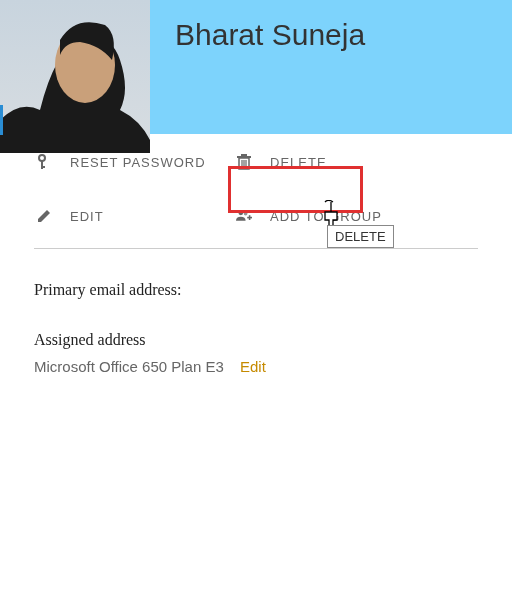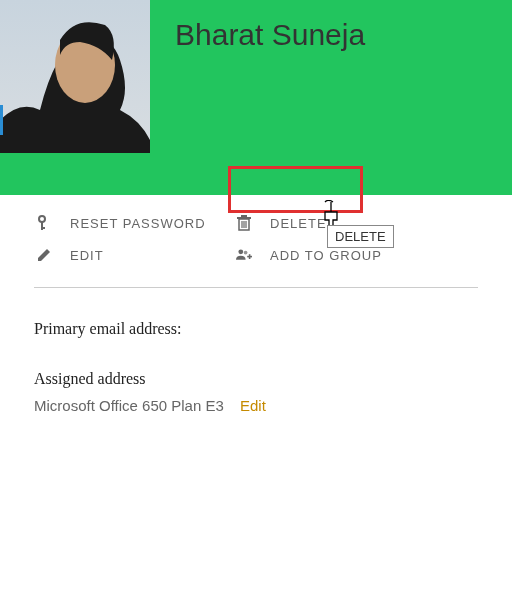--- a/index.html
+++ b/index.html
@@ -5,22 +5,22 @@
   * { box-sizing: border-box; margin: 0; padding: 0; }
   body {
     width: 512px;
     height: 597px;
     font-family: "Segoe UI", Arial, sans-serif;
     background: #fff;
     position: relative;
     overflow: hidden;
   }
   .header {
-    height: 195px;
-    background: #22c55e;
+    height: 134px;
+    background: #7dd3fc;
     display: flex;
     align-items: flex-start;
   }
   .avatar {
     width: 150px;
     height: 153px;
     background: linear-gradient(to bottom, #b8c8d8 0%, #c5d0da 35%, #d5d9dd 100%);
     position: relative;
     overflow: hidden;
   }
@@ -37,21 +37,21 @@
     left: 0;
     top: 105px;
     width: 3px;
     height: 30px;
     background: #2a8dd4;
   }
   .actions {
     padding: 20px 34px 10px 34px;
     display: grid;
     grid-template-columns: 200px 200px;
-    row-gap: 16px;
+    row-gap: 38px;
     position: relative;
   }
   .action {
     display: flex;
     align-items: center;
     color: #666;
     font-size: 13px;
     letter-spacing: 1px;
     cursor: pointer;
   }

